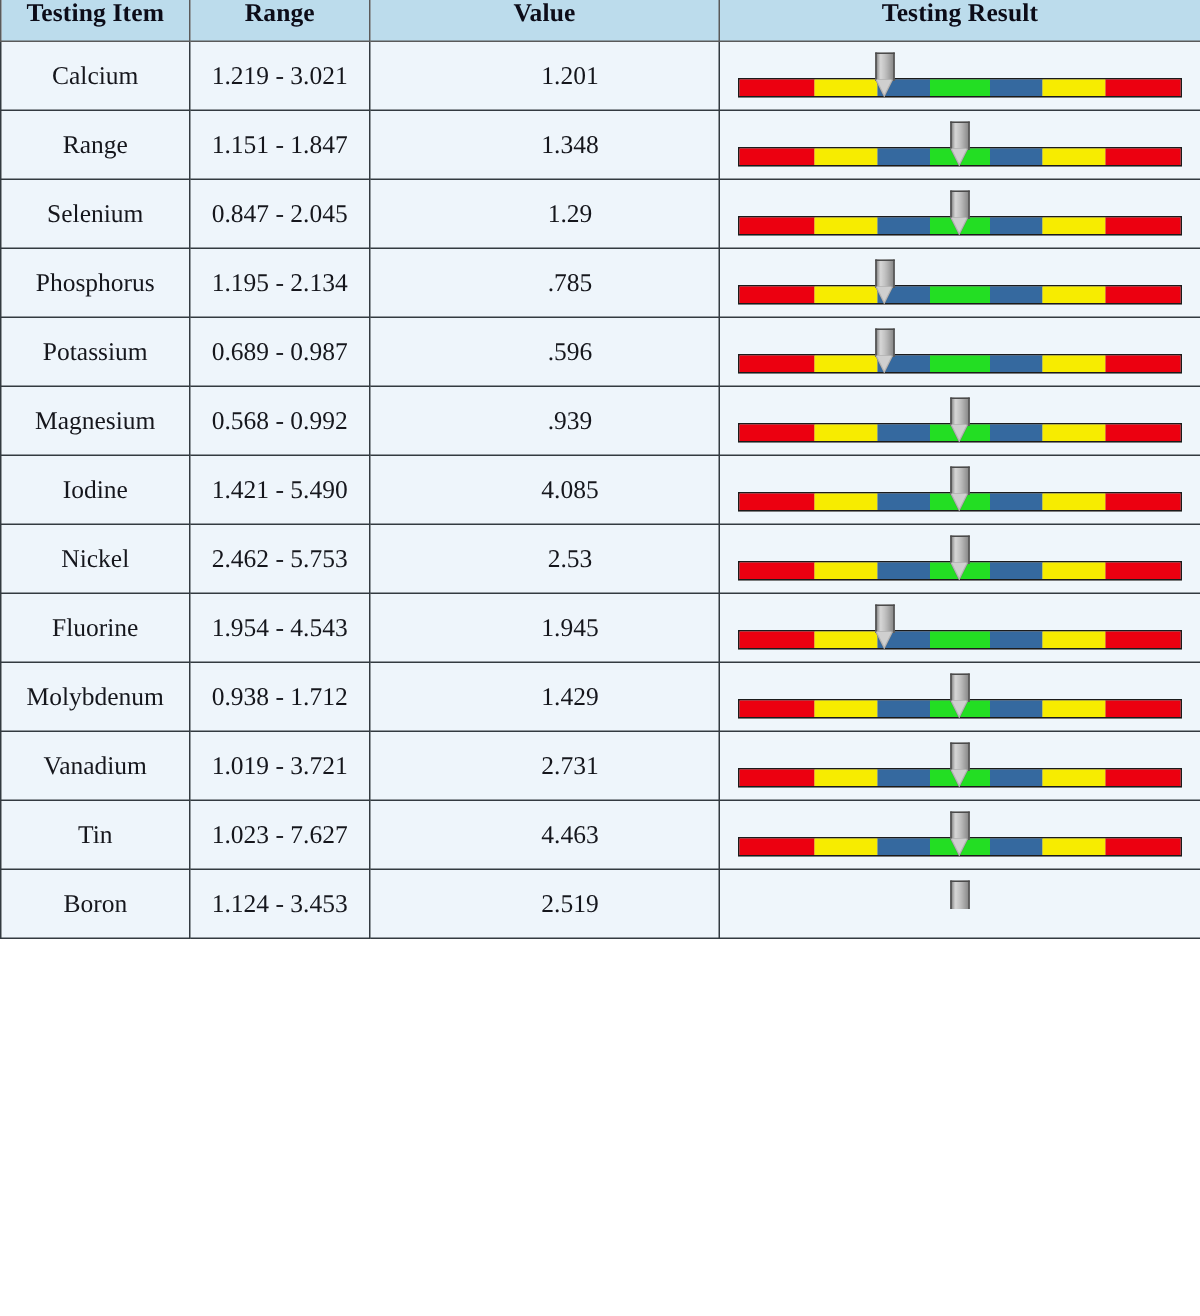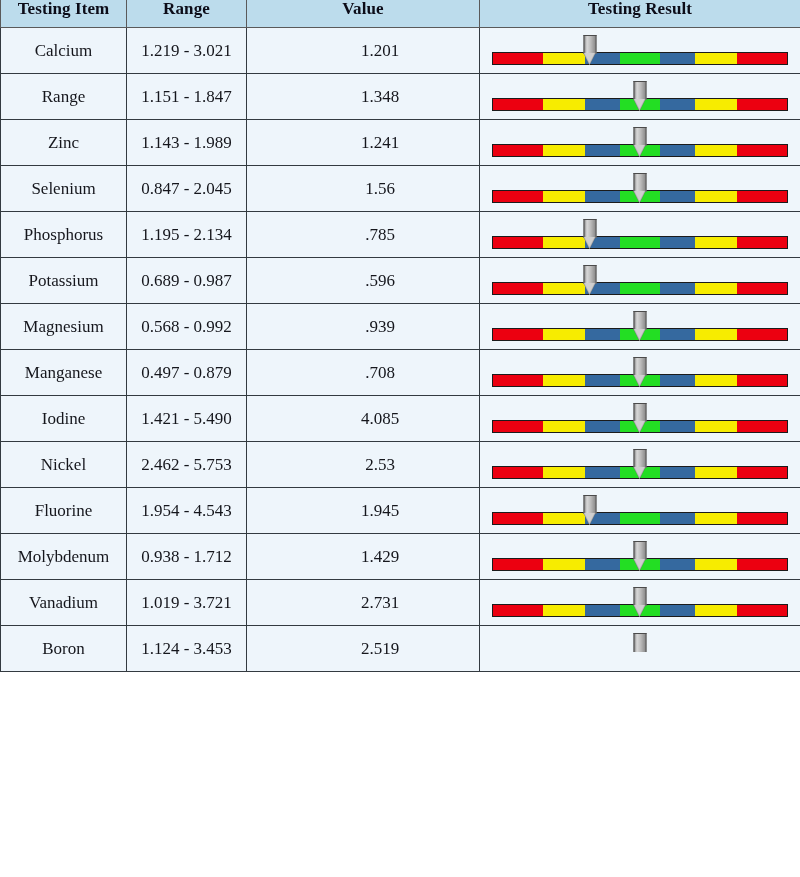--- a/index.html
+++ b/index.html
@@ -196,46 +196,23 @@
             </div>
             <div class="arrow" style="left: 50%;">
               <div class="arrow-shaft"></div>
               <div class="arrow-head"></div>
               <div class="arrow-head-inner"></div>
             </div>
           </div>
         </td>
       </tr>
       <tr>
-        <td class="cell-item">Zinc</td>
-        <td class="cell-range">1.143 - 1.989</td>
-        <td class="cell-value">1.241</td>
-        <td class="cell-result">
-          <div class="meter">
-            <div class="meter-track">
-              <div class="seg seg-red    w-red"></div>
-              <div class="seg seg-yellow w-yellow"></div>
-              <div class="seg seg-blue   w-blue"></div>
-              <div class="seg seg-green  w-green"></div>
-              <div class="seg seg-blue   w-blue"></div>
-              <div class="seg seg-yellow w-yellow"></div>
-              <div class="seg seg-red    w-red"></div>
-            </div>
-            <div class="arrow" style="left: 50%;">
-              <div class="arrow-shaft"></div>
-              <div class="arrow-head"></div>
-              <div class="arrow-head-inner"></div>
-            </div>
-          </div>
-        </td>
-      </tr>
-      <tr>
         <td class="cell-item">Selenium</td>
         <td class="cell-range">0.847 - 2.045</td>
-        <td class="cell-value">1.56</td>
+        <td class="cell-value">1.29</td>
         <td class="cell-result">
           <div class="meter">
             <div class="meter-track">
               <div class="seg seg-red    w-red"></div>
               <div class="seg seg-yellow w-yellow"></div>
               <div class="seg seg-blue   w-blue"></div>
               <div class="seg seg-green  w-green"></div>
               <div class="seg seg-blue   w-blue"></div>
               <div class="seg seg-yellow w-yellow"></div>
               <div class="seg seg-red    w-red"></div>
@@ -311,43 +288,20 @@
             </div>
             <div class="arrow" style="left: 50%;">
               <div class="arrow-shaft"></div>
               <div class="arrow-head"></div>
               <div class="arrow-head-inner"></div>
             </div>
           </div>
         </td>
       </tr>
       <tr>
-        <td class="cell-item">Manganese</td>
-        <td class="cell-range">0.497 - 0.879</td>
-        <td class="cell-value">.708</td>
-        <td class="cell-result">
-          <div class="meter">
-            <div class="meter-track">
-              <div class="seg seg-red    w-red"></div>
-              <div class="seg seg-yellow w-yellow"></div>
-              <div class="seg seg-blue   w-blue"></div>
-              <div class="seg seg-green  w-green"></div>
-              <div class="seg seg-blue   w-blue"></div>
-              <div class="seg seg-yellow w-yellow"></div>
-              <div class="seg seg-red    w-red"></div>
-            </div>
-            <div class="arrow" style="left: 50%;">
-              <div class="arrow-shaft"></div>
-              <div class="arrow-head"></div>
-              <div class="arrow-head-inner"></div>
-            </div>
-          </div>
-        </td>
-      </tr>
-      <tr>
         <td class="cell-item">Iodine</td>
         <td class="cell-range">1.421 - 5.490</td>
         <td class="cell-value">4.085</td>
         <td class="cell-result">
           <div class="meter">
             <div class="meter-track">
               <div class="seg seg-red    w-red"></div>
               <div class="seg seg-yellow w-yellow"></div>
               <div class="seg seg-blue   w-blue"></div>
               <div class="seg seg-green  w-green"></div>
@@ -449,20 +403,43 @@
             </div>
             <div class="arrow" style="left: 50%;">
               <div class="arrow-shaft"></div>
               <div class="arrow-head"></div>
               <div class="arrow-head-inner"></div>
             </div>
           </div>
         </td>
       </tr>
       <tr>
+        <td class="cell-item">Tin</td>
+        <td class="cell-range">1.023 - 7.627</td>
+        <td class="cell-value">4.463</td>
+        <td class="cell-result">
+          <div class="meter">
+            <div class="meter-track">
+              <div class="seg seg-red    w-red"></div>
+              <div class="seg seg-yellow w-yellow"></div>
+              <div class="seg seg-blue   w-blue"></div>
+              <div class="seg seg-green  w-green"></div>
+              <div class="seg seg-blue   w-blue"></div>
+              <div class="seg seg-yellow w-yellow"></div>
+              <div class="seg seg-red    w-red"></div>
+            </div>
+            <div class="arrow" style="left: 50%;">
+              <div class="arrow-shaft"></div>
+              <div class="arrow-head"></div>
+              <div class="arrow-head-inner"></div>
+            </div>
+          </div>
+        </td>
+      </tr>
+      <tr>
         <td class="cell-item">Boron</td>
         <td class="cell-range">1.124 - 3.453</td>
         <td class="cell-value">2.519</td>
         <td class="cell-result">
           <div class="meter">
             <div class="arrow" style="left: 50%;">
               <div class="arrow-shaft"></div>
             </div>
           </div>
         </td>

